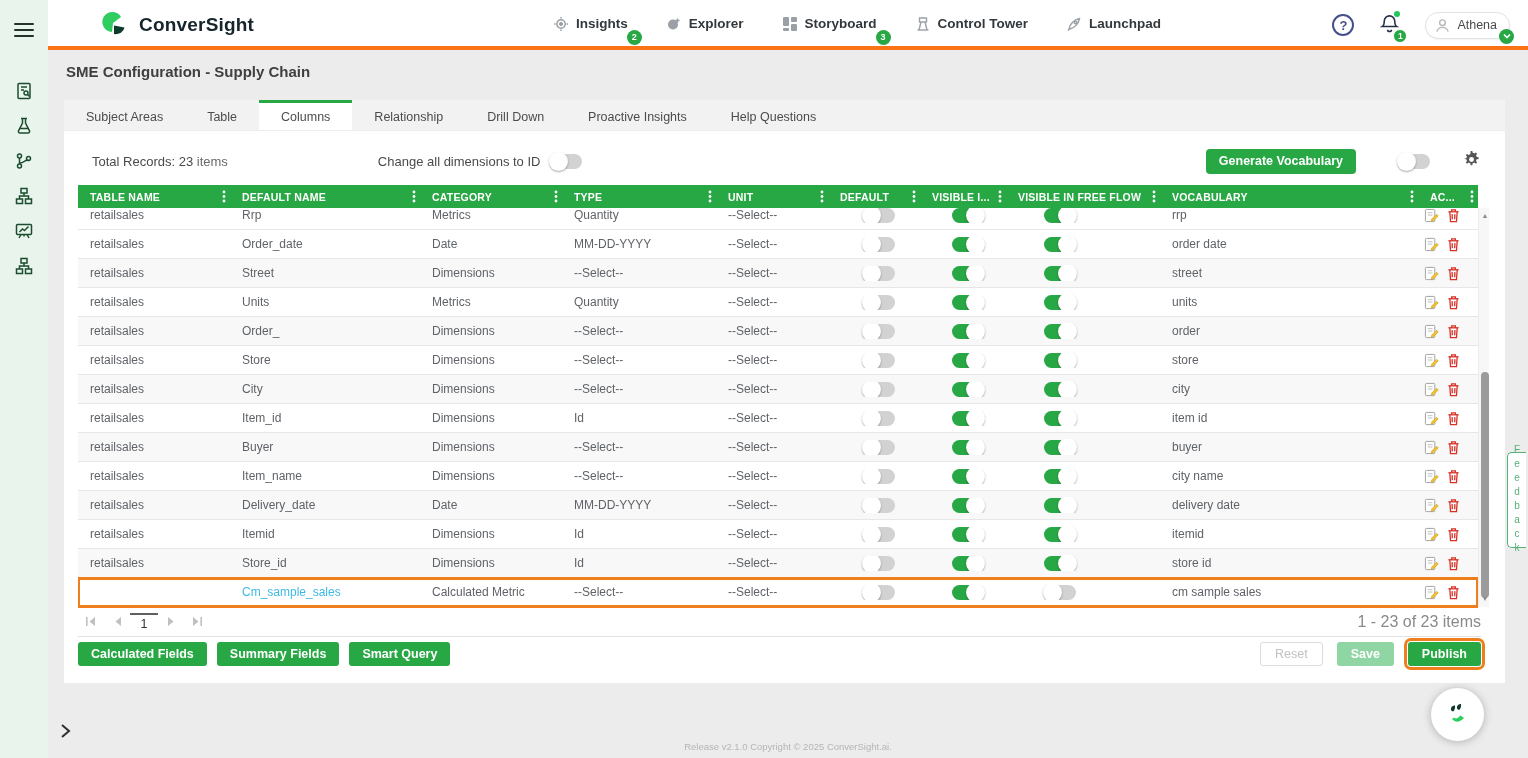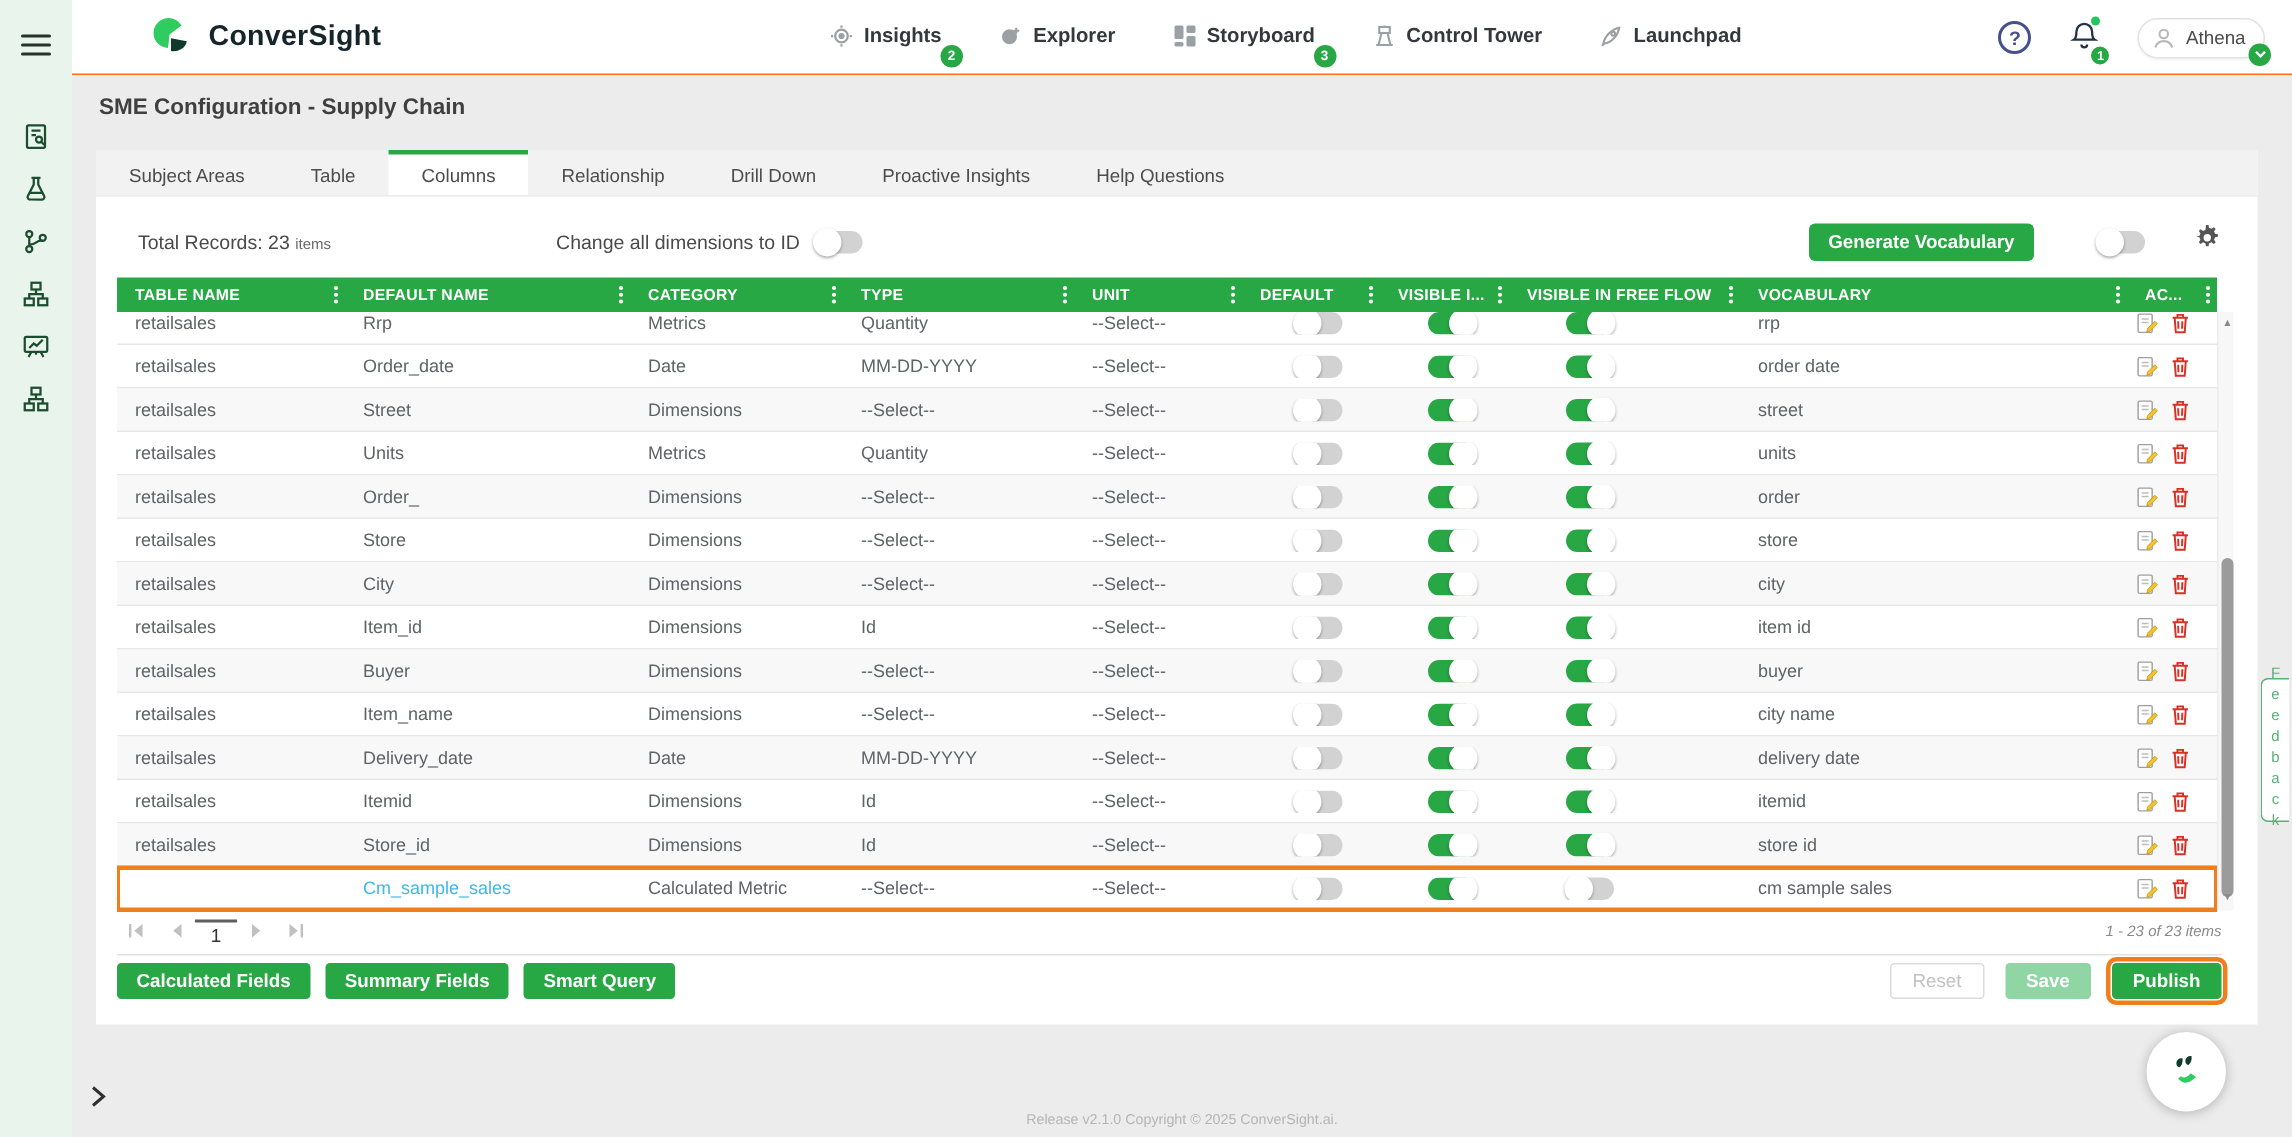--- a/index.html
+++ b/index.html
@@ -7,21 +7,21 @@
   body { font-family:"Liberation Sans", sans-serif; background:#ececec; position:relative; color:#444; }
 
   
   .sidebar { position:absolute; left:0; top:0; width:48px; height:758px; background:#e9f4ed; z-index:5; }
   .hamburger { position:absolute; left:14px; top:19px; width:20px; cursor:pointer; }
   .hamburger div { height:2px; background:#23322a; margin:4px 0; border-radius:1px; }
   .side-icons { position:absolute; top:82px; left:0; width:48px; display:flex; flex-direction:column; align-items:center; gap:17px; }
   .side-icons svg { display:block; }
 
   
-  .topbar { position:absolute; left:48px; top:0; right:0; height:50px; background:#fff; border-bottom:1px solid #f97316; z-index:4; }
+  .topbar { position:absolute; left:48px; top:0; right:0; height:50px; background:#fff; border-bottom:4px solid #f97316; z-index:4; }
   .logo { position:absolute; left:52px; top:10px; display:flex; align-items:center; gap:9px; }
   .logo-text { font-size:19px; font-weight:700; color:#16242c; letter-spacing:.2px; }
   .nav { position:absolute; left:505px; top:0; height:50px; display:flex; align-items:center; gap:38px; }
   .nav-item { display:flex; gap:7px; font-size:13.5px; font-weight:700; color:#33383d; position:relative; cursor:pointer; }
   .nav-badge { position:absolute; right:-14px; bottom:-10px; width:15px; height:15px; border-radius:50%; background:#28a745; color:#fff; font-size:9px; font-weight:700; display:flex; align-items:center; justify-content:center; }
   .top-right { position:absolute; right:18px; top:0; height:50px; display:flex; align-items:center; gap:26px; }
   .help-btn { width:22px; height:22px; border-radius:50%; border:2px solid #45508c; color:#45508c; font-weight:700; font-size:13px; display:flex; align-items:center; justify-content:center; cursor:pointer; }
   .bell-wrap { position:relative; cursor:pointer; }
   .bell-dot { position:absolute; top:-2px; right:-1px; width:6px; height:6px; border-radius:50%; background:#22c55e; }
   .bell-badge { position:absolute; bottom:-6px; right:-8px; width:14px; height:14px; border-radius:50%; background:#28a745; border:1.5px solid #fff; color:#fff; font-size:8.5px; font-weight:700; display:flex; align-items:center; justify-content:center; }
@@ -37,21 +37,21 @@
   .tab { padding:0 22px; line-height:28px; font-size:12.5px; color:#4c4c4c; border-top:3px solid transparent; cursor:pointer; }
   .tab.active { background:#fff; border-top:3px solid #28a745; }
 
   
   .controls { position:absolute; left:14px; right:24px; top:46px; height:30px; display:flex; align-items:center; }
   .search-wrap { position:relative; width:382px; height:28px; }
   .search-input { width:100%; height:100%; border:1px solid #c9c9c9; border-radius:3px; padding:0 30px 0 10px; font-size:12.5px; font-family:inherit; color:#444; }
   .search-input::placeholder { font-style:italic; color:#999; }
   .search-ico { position:absolute; right:7px; top:6px; }
   .records { margin-left:14px; font-size:13px; color:#4a4a4a; }
-  .records .unit { font-size:10px; color:#6a6a6a; }
+  .records .unit { font-size:13px; color:#6a6a6a; }
   .chg-label { margin-left:150px; font-size:13px; color:#4a4a4a; }
   .right-controls { margin-left:auto; display:flex; align-items:center; gap:32px; }
   .gen-btn { background:#28a745; color:#fff; border:none; border-radius:4px; height:25px; padding:0 13px; font-size:12.5px; font-weight:600; font-family:inherit; cursor:pointer; }
 
   
   .switch { display:inline-block; width:32px; height:15px; border-radius:8px; background:#d2d2d2; position:relative; margin-left:10px; vertical-align:middle; cursor:pointer; flex:none; }
   .switch .knob { position:absolute; left:-1px; top:-2px; width:19px; height:19px; border-radius:50%; background:#fff; box-shadow:0 1px 2px rgba(0,0,0,.35); }
   .switch.on { background:#28a745; }
   .switch.on .knob { left:14px; }
 
@@ -75,21 +75,21 @@
 
   
   .vscroll { position:absolute; left:1414px; top:108px; width:11px; height:399px; background:#f7f7f7; border-left:1px solid #ececec; z-index:3; }
   .vthumb { position:absolute; left:1.5px; top:164px; width:8px; height:226px; background:#9b9b9b; border-radius:4px; cursor:pointer; }
   .varrow { position:absolute; left:2px; width:8px; text-align:center; color:#8a8a8a; font-size:7px; cursor:pointer; line-height:8px; }
 
   
   .pager-row { position:absolute; left:14px; right:24px; top:507px; height:30px; display:flex; align-items:center; border-bottom:1px solid #e2e2e2; }
   .pg-btn { width:26px; text-align:center; cursor:pointer; }
   .pg-num { width:28px; text-align:center; font-size:12.5px; color:#333; border-top:2px solid #5f5f5f; padding-top:2px; cursor:pointer; }
-  .range { margin-left:auto; font-size:10px; color:#8a8a8a;font-style:italic; }
+  .range { margin-left:auto; font-size:16px; color:#8a8a8a; }
 
   
   .btn-row { position:absolute; left:14px; right:24px; top:541px; height:26px; display:flex; align-items:center; gap:10px; }
   .g-btn { background:#28a745; color:#fff; border:none; border-radius:3px; height:24px; padding:0 13px; font-size:12.5px; font-weight:600; font-family:inherit; cursor:pointer; }
   .right-btns { margin-left:auto; display:flex; gap:14px; align-items:center; }
   .reset-btn { background:#fff; border:1px solid #dcdcdc; color:#c2c2c2; border-radius:3px; height:24px; padding:0 14px; font-size:12.5px; font-family:inherit; cursor:default; }
   .save-btn { background:#8fd6a4; color:#fff; border:none; border-radius:3px; height:24px; padding:0 14px; font-size:12.5px; font-weight:600; font-family:inherit; cursor:default; }
   .publish-btn { background:#28a745; color:#fff; border:none; border-radius:3px; height:24px; padding:0 14px; font-size:12.5px; font-weight:600; font-family:inherit; outline:3px solid #ef7f1c; outline-offset:1px; cursor:pointer; }
 
   

